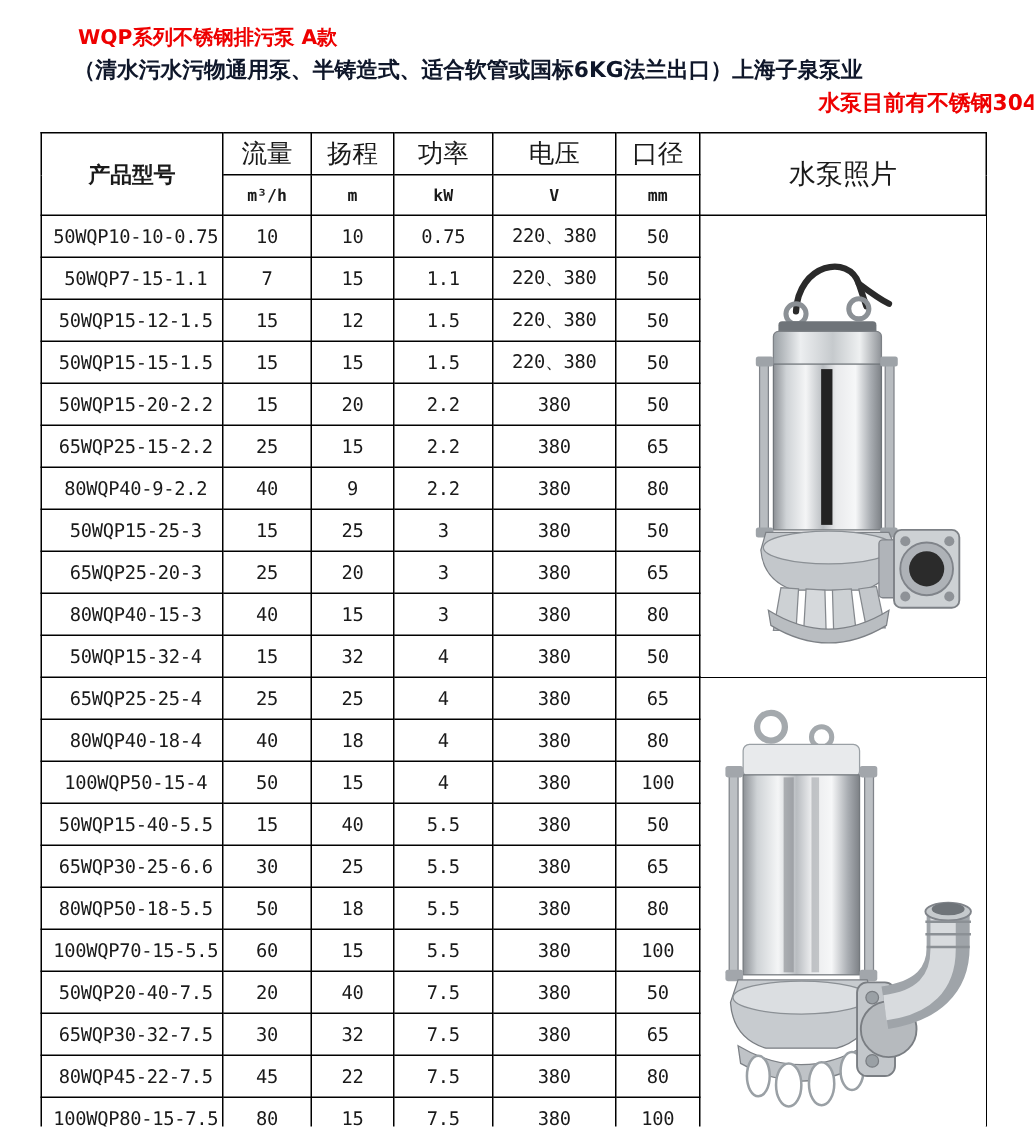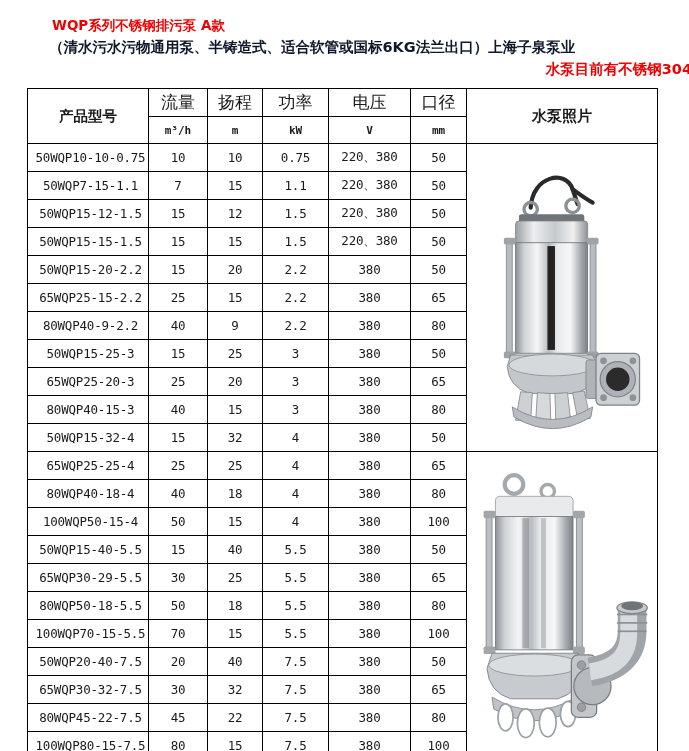--- a/index.html
+++ b/index.html
@@ -79,22 +79,22 @@
     color: #111111;
   }
   .hdr-model {
     font-family: "DejaVu Sans", "Liberation Sans", sans-serif;
     font-weight: bold;
     font-size: 14.5px;
     color: #111111;
   }
   .hdr-photo {
     font-family: "DejaVu Sans", "Liberation Sans", sans-serif;
-    font-weight: bold;
-    font-size: 15px;
+    font-weight: normal;
+    font-size: 18px;
     color: #111111;
     vertical-align: middle;
   }
   .data-row td {
     height: 27px;
     font-size: 12.5px;
     letter-spacing: -0.2px;
   }
   .c-model {
     text-align: left;
@@ -382,38 +382,38 @@
       </tr>
       <tr class="data-row">
         <td class="c-model">50WQP15-40-5.5</td>
         <td>15</td>
         <td>40</td>
         <td>5.5</td>
         <td>380</td>
         <td>50</td>
       </tr>
       <tr class="data-row">
-        <td class="c-model">65WQP30-29-5.5</td>
+        <td class="c-model">65WQP30-25-6.6</td>
         <td>30</td>
         <td>25</td>
         <td>5.5</td>
         <td>380</td>
         <td>65</td>
       </tr>
       <tr class="data-row">
         <td class="c-model">80WQP50-18-5.5</td>
         <td>50</td>
         <td>18</td>
         <td>5.5</td>
         <td>380</td>
         <td>80</td>
       </tr>
       <tr class="data-row">
         <td class="c-model">100WQP70-15-5.5</td>
-        <td>70</td>
+        <td>60</td>
         <td>15</td>
         <td>5.5</td>
         <td>380</td>
         <td>100</td>
       </tr>
       <tr class="data-row">
         <td class="c-model">50WQP20-40-7.5</td>
         <td>20</td>
         <td>40</td>
         <td>7.5</td>

